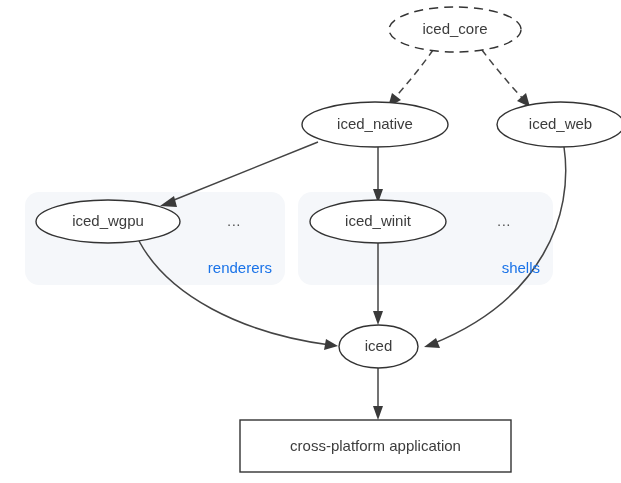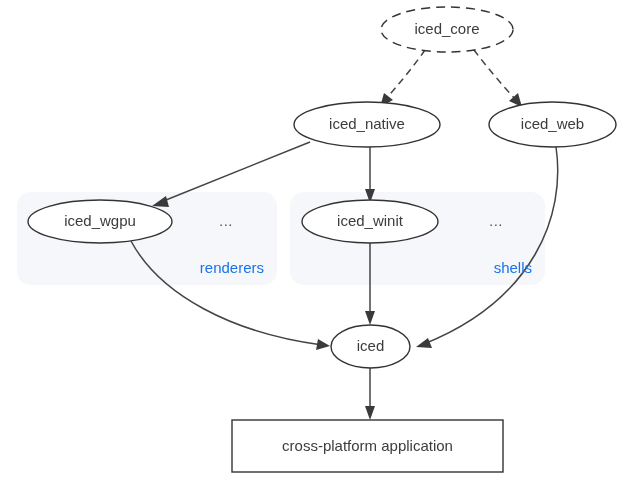--- a/index.html
+++ b/index.html
@@ -10,20 +10,21 @@
   body {
     width: 621px;
     height: 483px;
     font-family: "Liberation Sans", sans-serif;
     overflow: hidden;
   }
   #diagram-root {
     position: relative;
     width: 499px;
     height: 483px;
+    margin-left: 8px;
   }
   svg.diagram {
     display: block;
     width: 621px;
     height: 483px;
   }
   .cluster-box {
     fill: #f5f7fa;
     stroke: none;
   }

